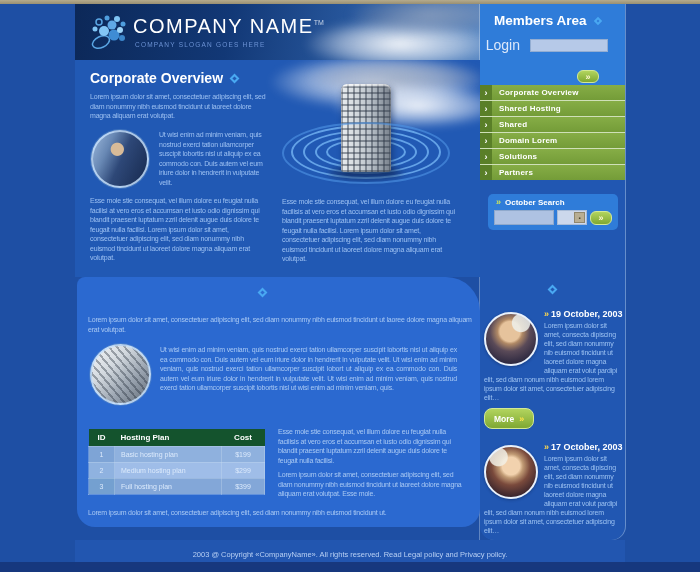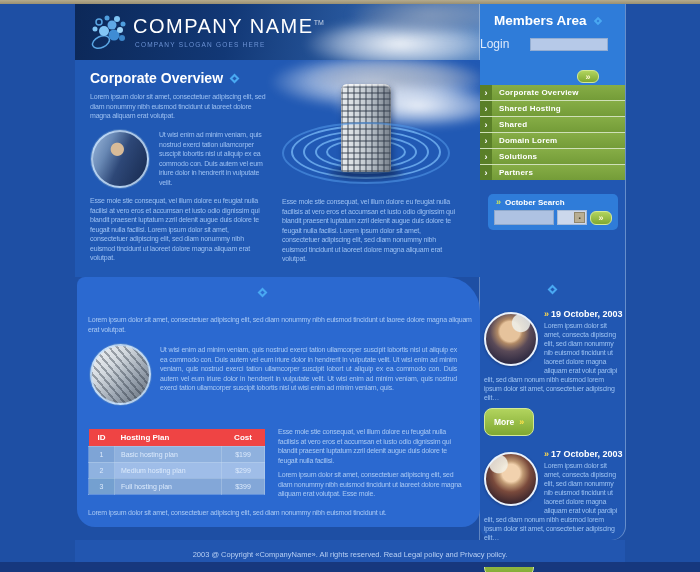--- a/index.html
+++ b/index.html
@@ -24,21 +24,21 @@
   .cloud.gray { background:radial-gradient(ellipse at center, rgba(150,165,190,.8) 0%, rgba(130,145,175,.35) 50%, rgba(0,0,0,0) 75%); }
 
   
   .right-bg { left:480px; top:4px; width:145px; height:536px; background:#2157b2;
     border-radius:0 0 14px 14px; box-shadow:1px 0 0 rgba(190,220,250,.45); overflow:hidden; }
   .col-divider { left:479px; top:4px; width:1px; height:536px; background:rgba(220,235,250,.35); }
 
   .members { left:480px; top:4px; width:145px; height:81px; background:#2f7cd9; }
   .members-title { left:14px; top:9px; display:flex; align-items:center; gap:8px; color:#fff; font-size:13.5px; font-weight:bold; }
   .frow { position:absolute; display:flex; align-items:center; }
-  .flabel { width:50px; color:#dce8fa; font-size:12px; padding-right:10px; }
+  .flabel { width:50px; text-align:right; color:#dce8fa; font-size:14px; padding-right:10px; }
   .tinput { width:78px; height:13px; background:#b6c9e8; border:1px solid #93add2; font-size:8px; color:#15305e; padding:0 3px; }
   .go-btn { display:flex; align-items:center; justify-content:center; width:22px; height:13px; border-radius:6px;
     background:linear-gradient(#b2d45e,#7fa832); border:1px solid #d2e896; color:#fff8d0; font-size:9px; font-weight:bold; cursor:pointer; }
 
   .nav { left:480px; top:85px; width:145px; background:#cfe0b8; }
   .nav-item { display:flex; align-items:center; height:15px; margin-bottom:1px; cursor:pointer;
     background:linear-gradient(#86ad46,#749c38); }
   .nav-item:last-child { margin-bottom:0; }
   .nav-arrow { width:12px; height:15px; background:#5a7f28; color:#fff; font-weight:bold; font-size:9px;
     display:flex; align-items:center; justify-content:center; }
@@ -76,41 +76,41 @@
 
   
   .main-panel { left:77px; top:277px; width:403px; height:250px; background:#2b69d0;
     border-radius:8px 34px 18px 18px; overflow:hidden; }
   .panel-txt { color:#a9c9f4; }
   .photo-building { left:13px; top:67px; width:61px; height:61px;
     background:
       repeating-linear-gradient(50deg, rgba(25,35,48,.35) 0 2px, rgba(0,0,0,0) 2px 6px),
       linear-gradient(135deg,#f4f6f8 0%,#d2d8de 35%,#9aa4b0 65%,#626c78 100%); }
   .plan-table { border-collapse:collapse; table-layout:fixed; width:176px; }
-  .plan-table th { background:#ef4444; color:#fff; font-size:8px; font-weight:bold; height:17px; text-align:left; padding:0 6px; }
+  .plan-table th { background:#14532d; color:#fff; font-size:8px; font-weight:bold; height:17px; text-align:left; padding:0 6px; }
   .plan-table th.c, .plan-table td.c { text-align:center; padding:0; }
   .plan-table td { font-size:7px; color:#dceafc; height:16px; padding:0 6px; border:1px solid rgba(200,220,240,.35); }
   .col-id { width:26px; } .col-plan { width:107px; } .col-cost { width:43px; }
   .r1 td { background:#8fb1de; } .r2 td { background:#9fbde8; } .r3 td { background:#83a7d8; }
   .r1 td:first-child { background:#7ea4d6; } .r2 td:first-child { background:#8fb2e0; } .r3 td:first-child { background:#74a0d0; }
 
   
   .news-col { left:480px; top:283px; width:145px; padding:0 2px; }
   .news-dmd { display:block; width:7px; height:7px; margin:3px auto 16px auto; }
   .news-item { padding-left:2px; margin-bottom:13px; overflow:hidden; }
   .avatar { float:left; width:54px; height:54px; border-radius:50%; border:2px solid #e9f1fb; margin:3px 6px 2px 0;
     box-shadow:0 1px 3px rgba(10,30,70,.4); }
   .av1 { background:radial-gradient(circle at 70% 18%, rgba(238,240,235,.85) 0 16%, rgba(0,0,0,0) 18%),
     radial-gradient(circle at 48% 35%, #e6c39c 0 24%, #b18a66 30%, #5a4a58 48%, #2c2840 78%, #201c30); }
   .av2 { background:radial-gradient(circle at 25% 20%, rgba(242,240,230,.85) 0 16%, rgba(0,0,0,0) 18%),
     radial-gradient(circle at 50% 38%, #f2d2ae 0 22%, #c09a74 30%, #7a4a3c 48%, #38242c 78%, #241820); }
   .news-date { color:#fff; font-size:9px; font-weight:bold; margin-bottom:2px; }
   .news-date .bullet { color:#ffd94e; margin-right:2px; }
   .news-text { color:#9cc2f2; font-size:7px; line-height:9px; letter-spacing:-0.2px; }
-  .more-btn { clear:left; display:inline-flex; align-items:center; gap:5px; margin-top:6px; height:28px; padding:0 9px;
+  .more-btn { clear:left; display:inline-flex; align-items:center; gap:5px; margin-top:6px; height:21px; padding:0 9px;
     border-radius:8px; background:linear-gradient(#b2d45e,#7fa832); border:1px solid #d2e896; cursor:pointer; }
   .more-btn .ml { color:#fff; font-size:8.5px; font-weight:bold; }
   .more-btn .ma { color:#ffe24a; font-size:9px; font-weight:bold; }
 
   
   .footer { left:75px; top:540px; width:550px; height:27px; background:#2256b0; border-bottom:5px solid #17387e;
     text-align:center; padding-top:10px; color:#b8d0f4; font-size:7.5px; }
   .footer a { color:#b8d0f4; cursor:pointer; }
 </style>
 </head>

